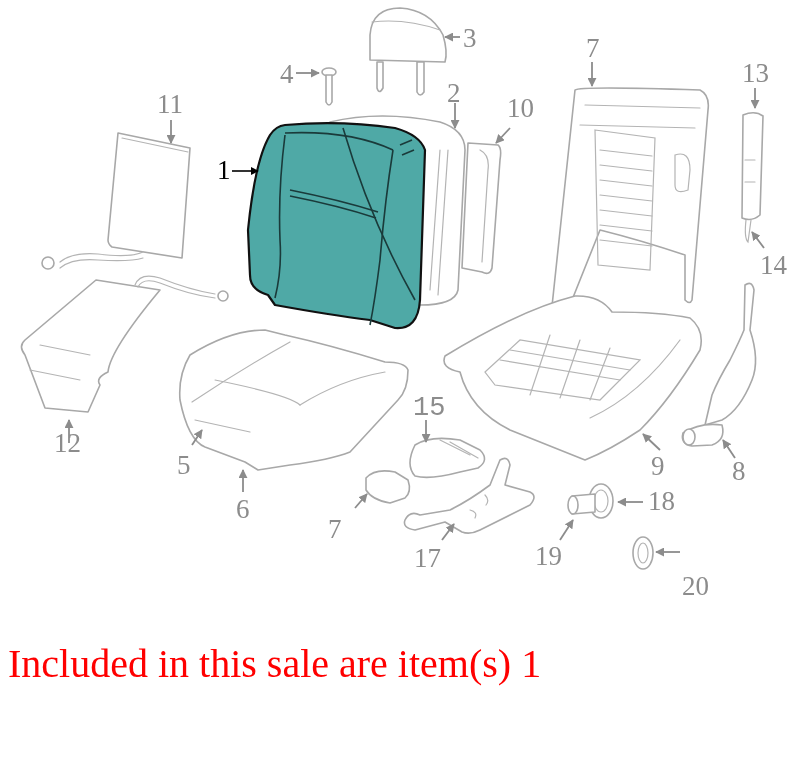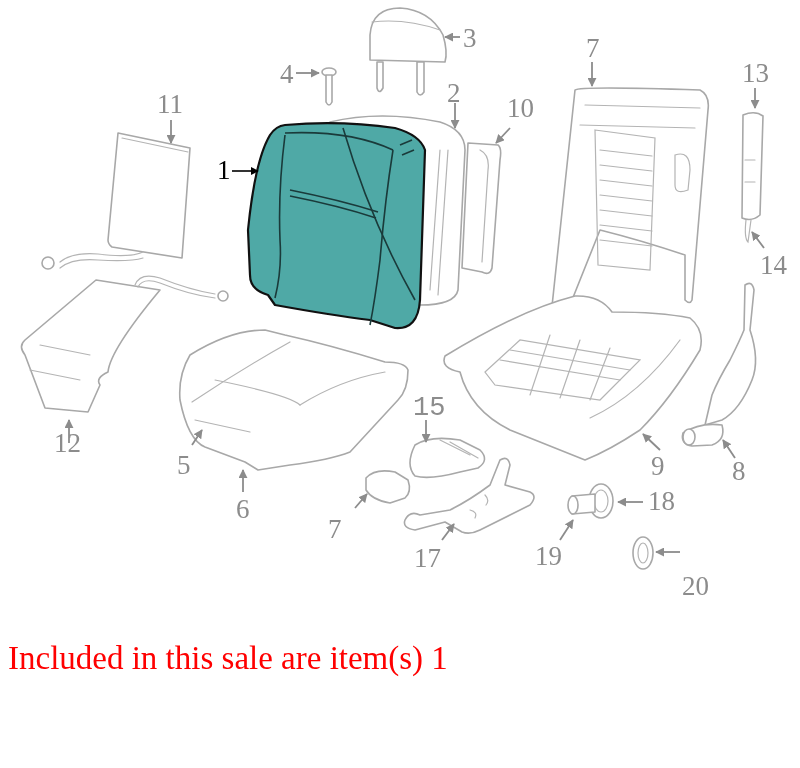--- a/index.html
+++ b/index.html
@@ -1,20 +1,20 @@
 <!DOCTYPE html>
 <html><head>
   <meta charset="utf-8">
   <style>
     html, body { margin: 0; padding: 0; background: #ffffff; }
     body { width: 800px; height: 768px; position: relative; overflow: hidden; font-family: "Liberation Serif", serif; }
     #diagram { position: absolute; left: 0; top: 0; width: 800px; height: 600px; }
     .callout { position: absolute; font-family: "Liberation Serif", serif; font-size: 27px; color: #8c8c8c; line-height: 1; }
     .callout.active { color: #000000; }
-    #sale-note { position: absolute; left: 8px; top: 640px; font-family: "Liberation Serif", serif; font-size: 33px; color: #ff0000; white-space: nowrap; }
+    #sale-note { position: absolute; left: 8px; top: 640px; font-family: "Liberation Serif", serif; font-size: 40px; color: #ff0000; white-space: nowrap; }
     svg .part { fill: #ffffff; stroke: #a8a8a8; stroke-width: 1.6; stroke-linejoin: round; stroke-linecap: round; }
     svg .detail { fill: none; stroke: #b4b4b4; stroke-width: 1.2; stroke-linecap: round; }
     svg .leader { stroke: #8c8c8c; stroke-width: 1.8; fill: none; }
     svg .leader-head { fill: #8c8c8c; }
     svg .cover { stroke: #111111; stroke-width: 2.2; stroke-linejoin: round; }
     svg .cover-seam { fill: none; stroke: #1a3a3a; stroke-width: 1.6; }
   </style>
 </head>
 <body>
 

